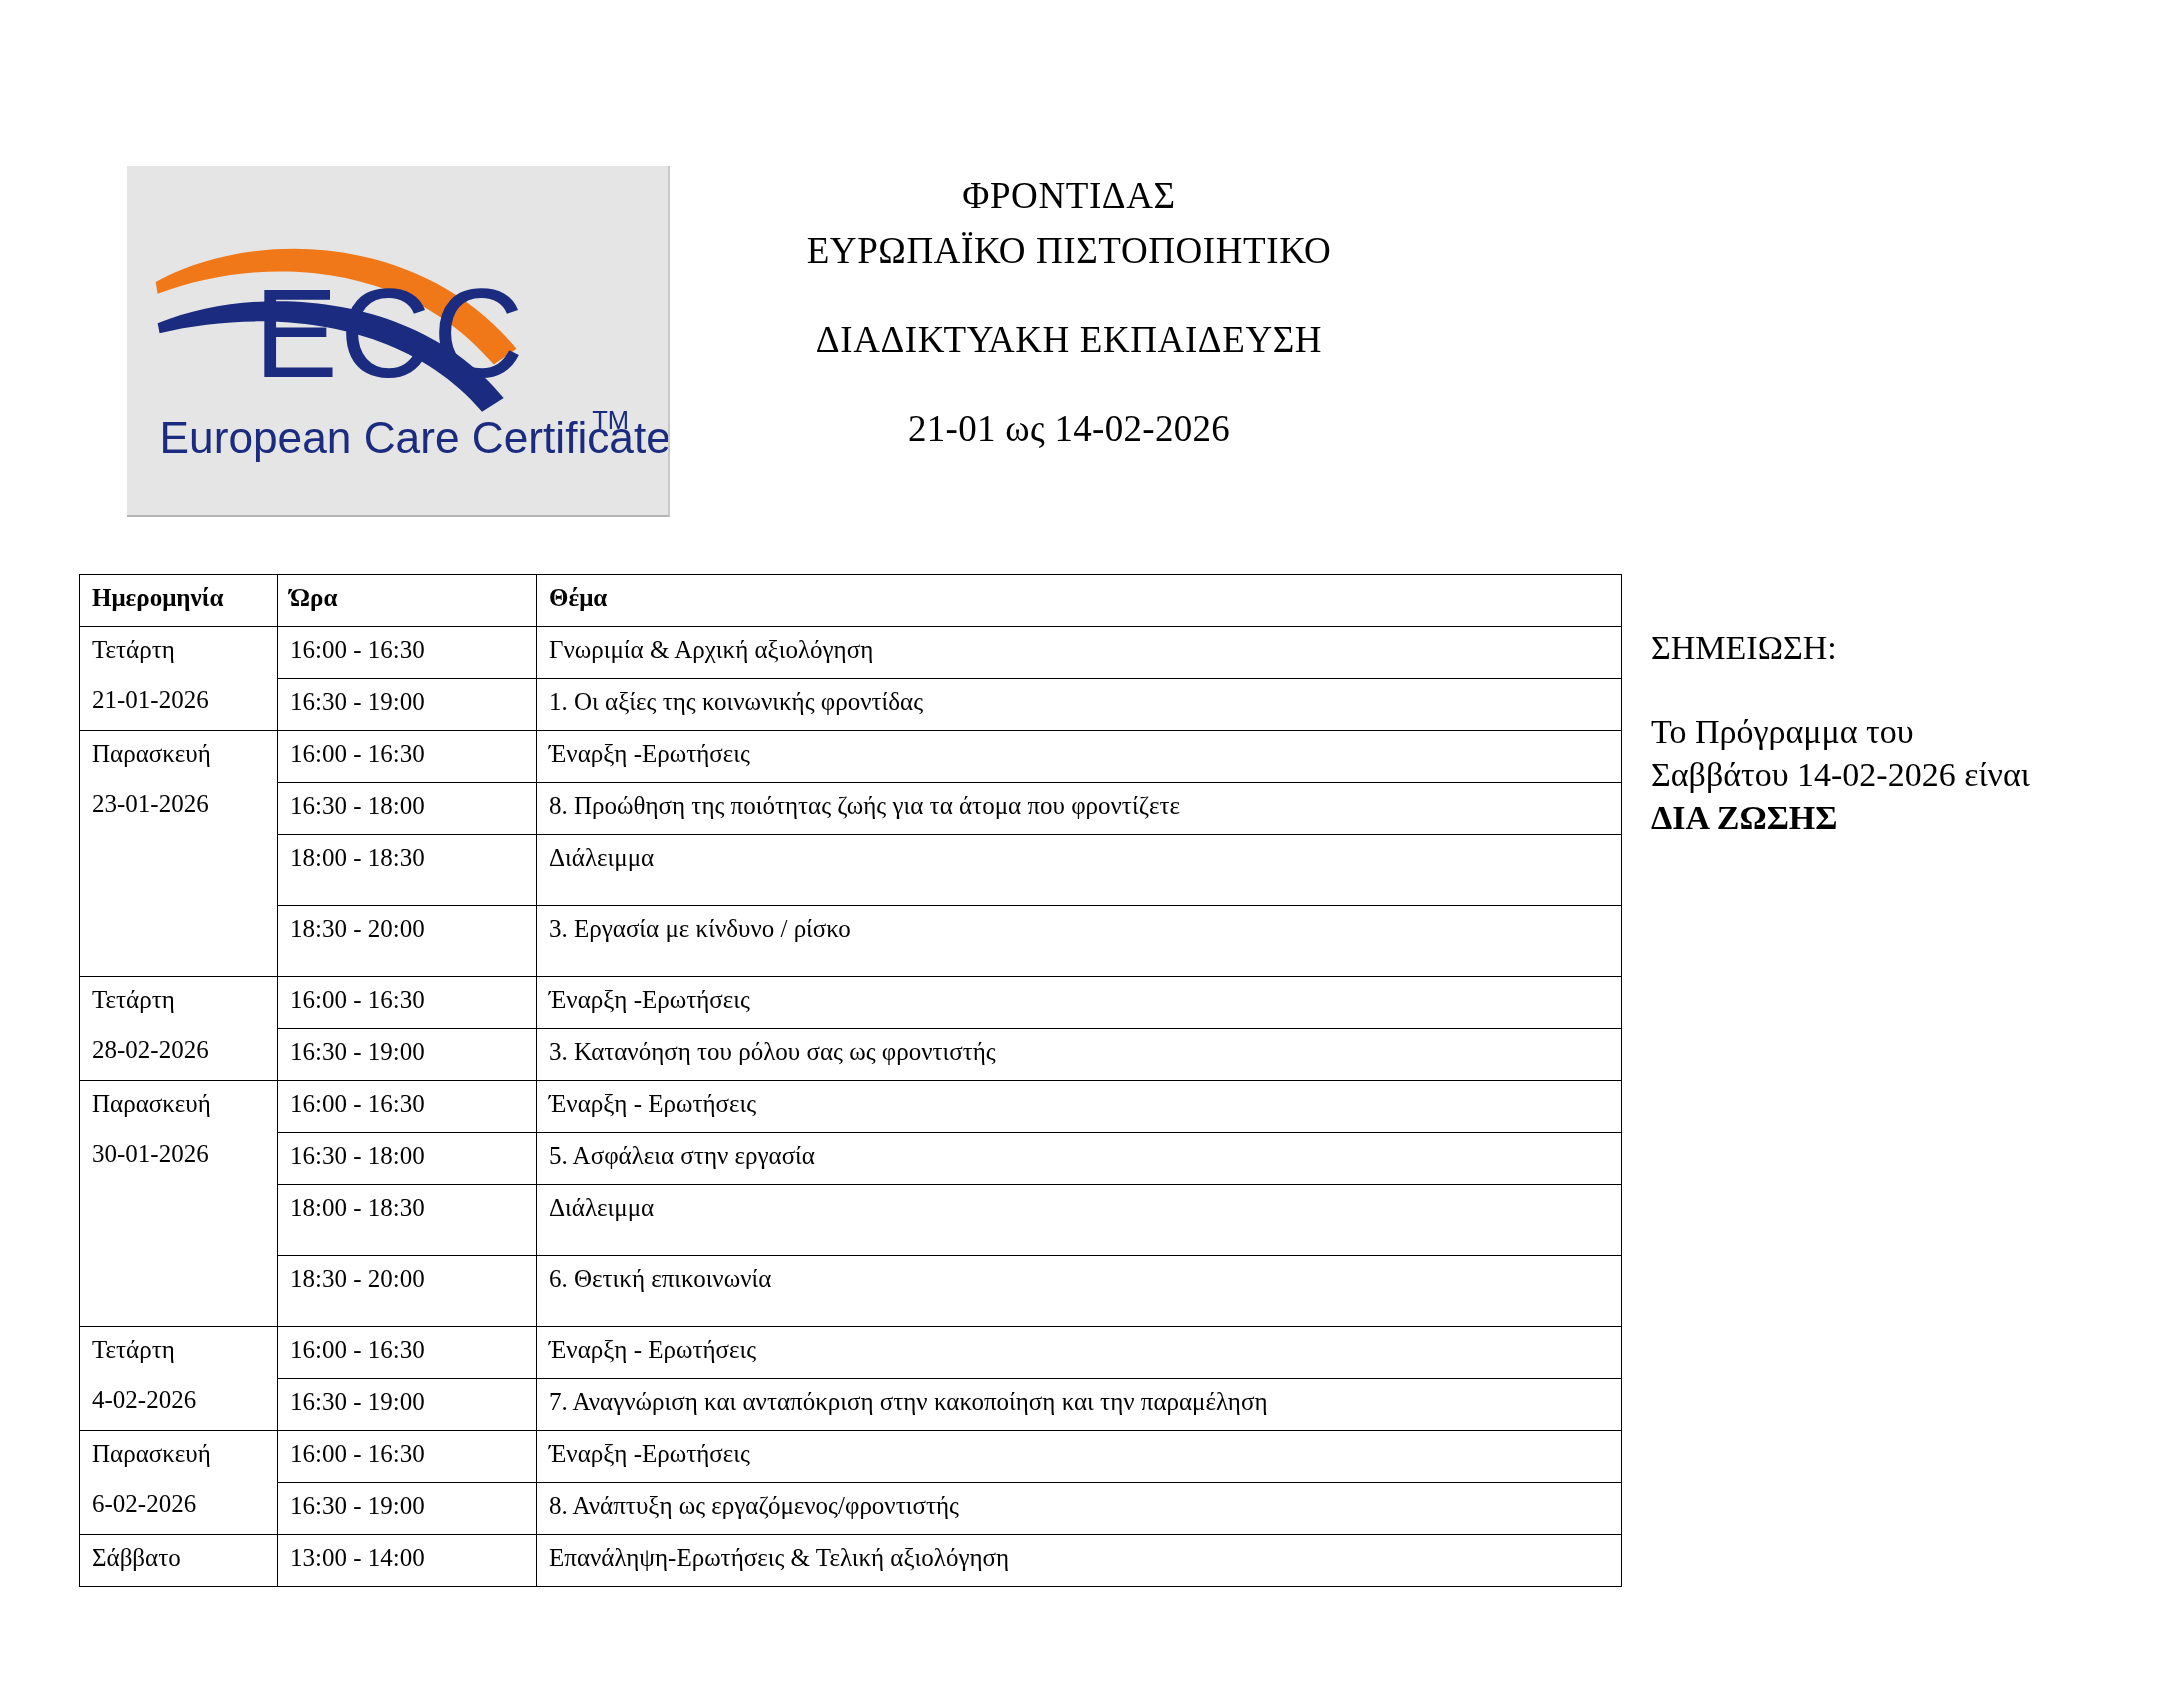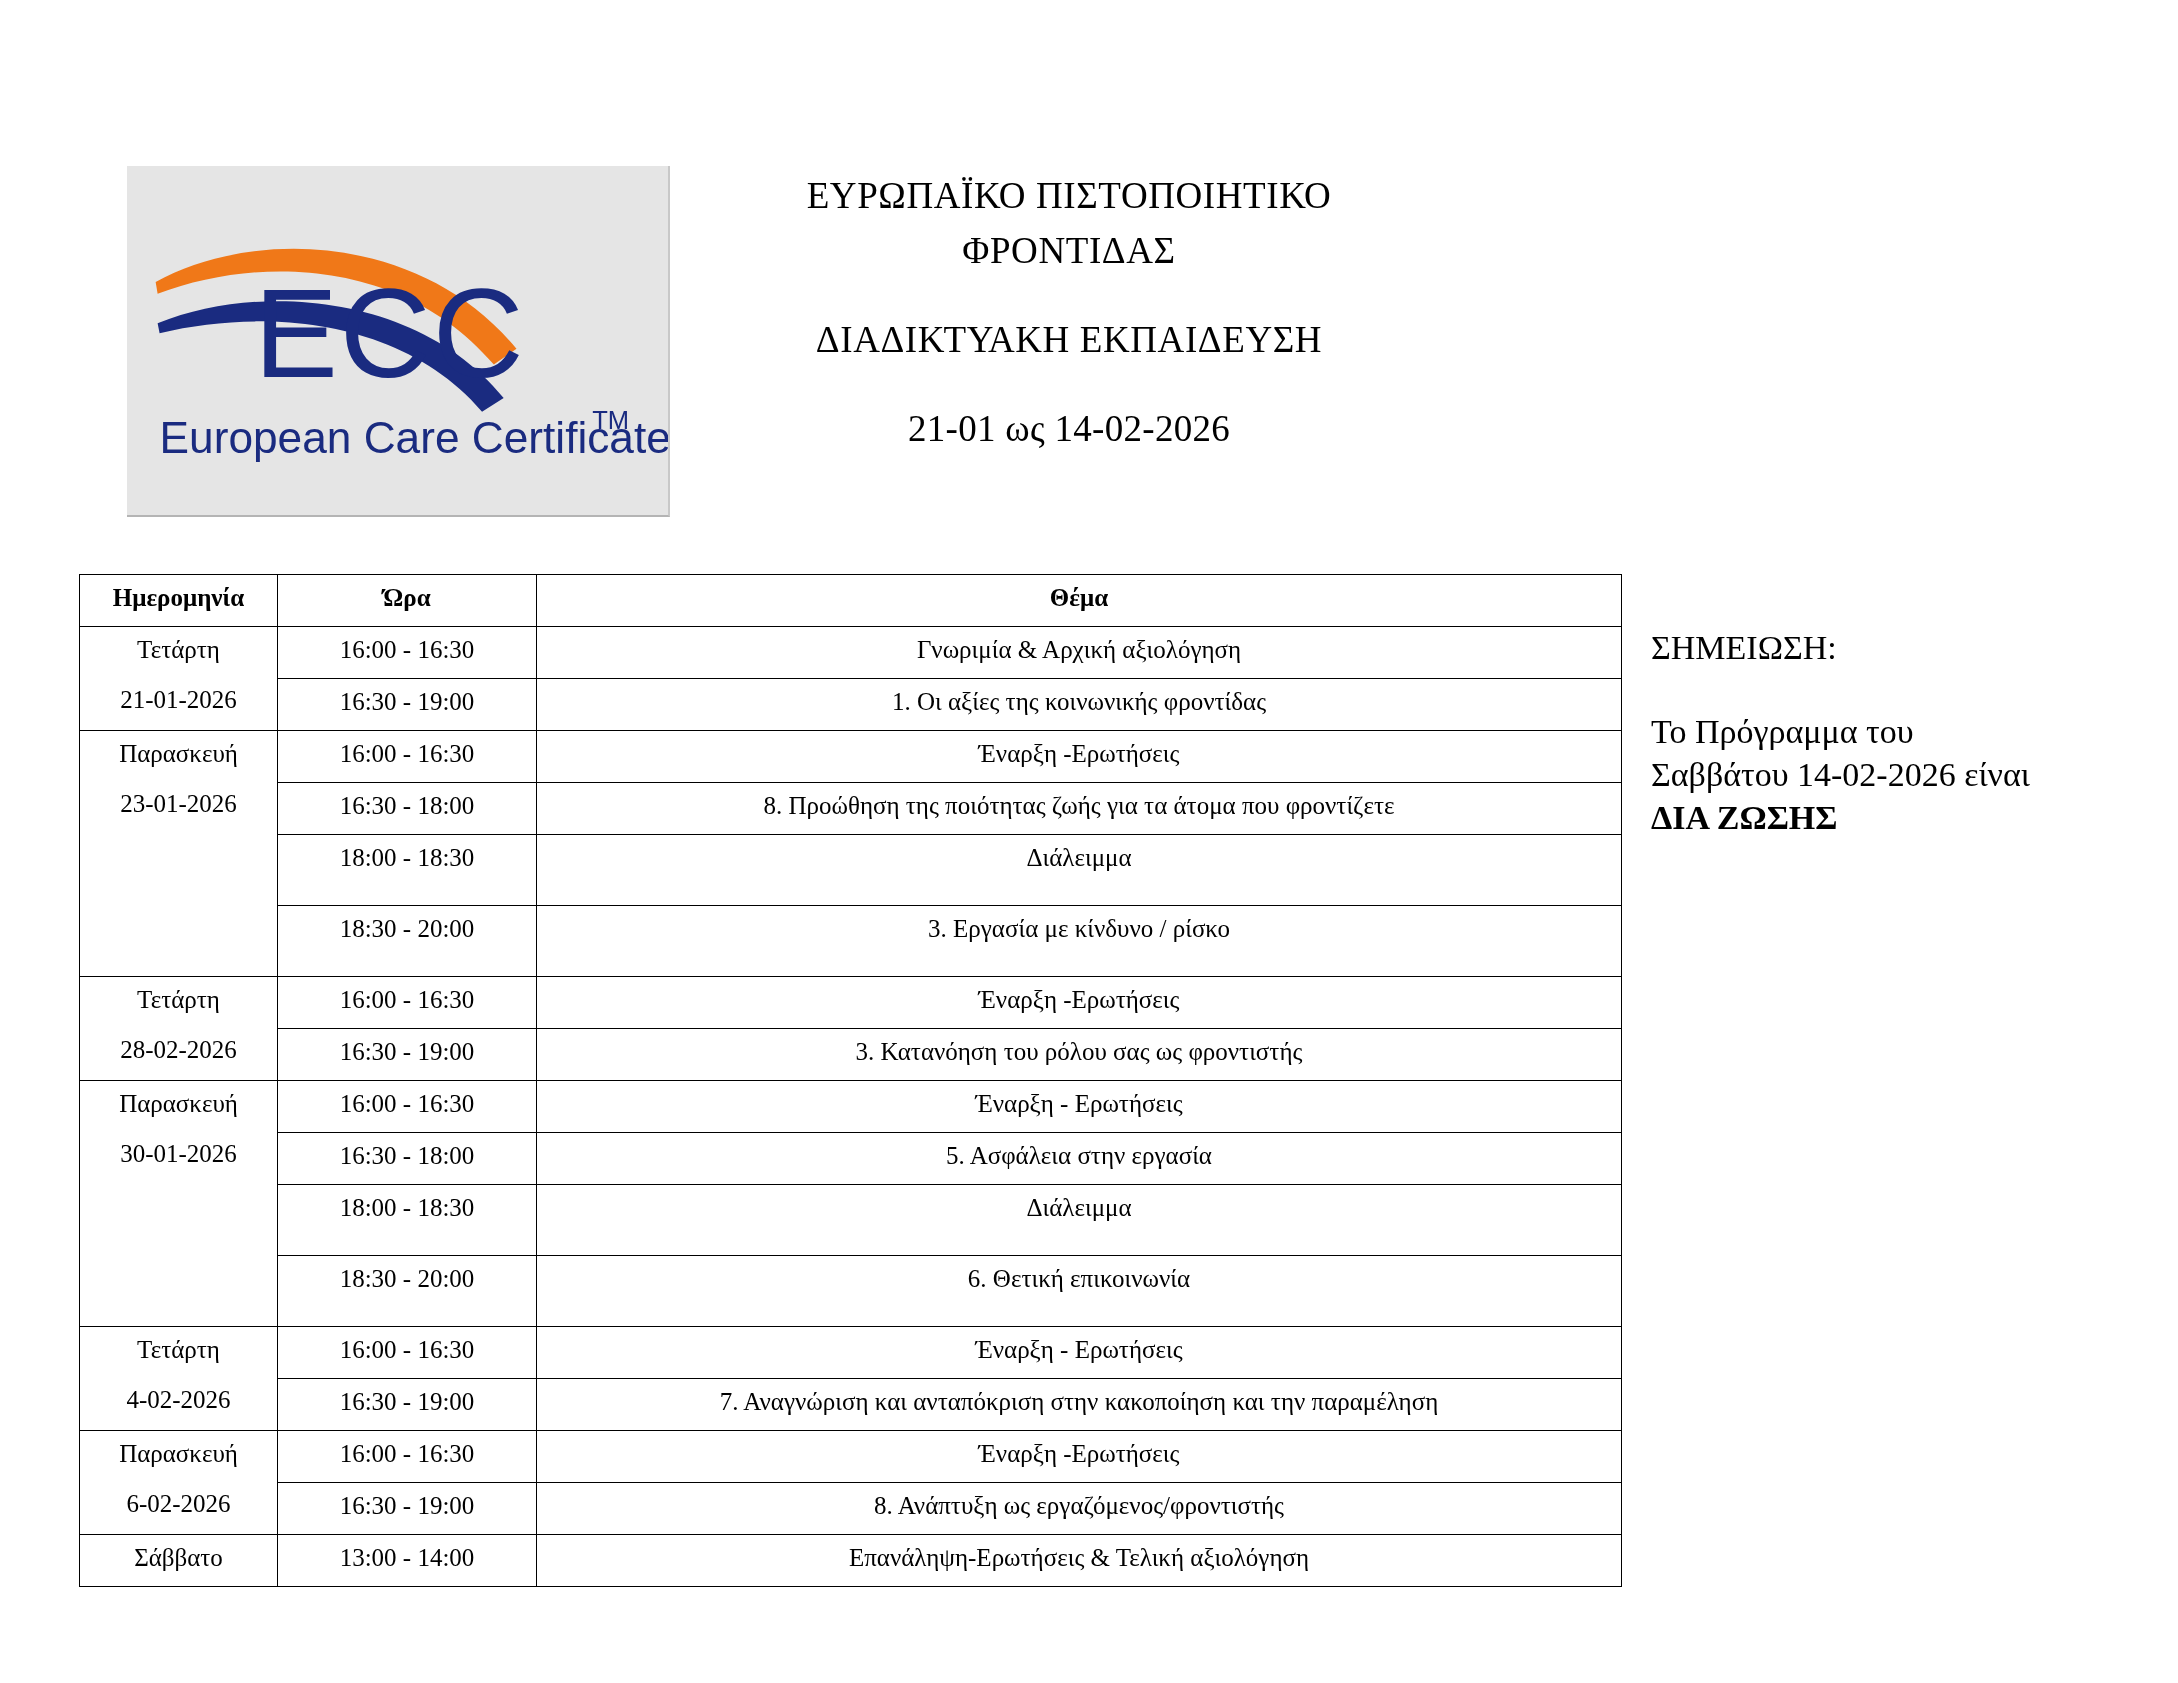--- a/index.html
+++ b/index.html
@@ -71,21 +71,21 @@
   }
   #schedule-table col.c-date  { width: 198px; }
   #schedule-table col.c-time  { width: 259px; }
   #schedule-table col.c-topic { width: 1085px; }
 
   #schedule-table th,
   #schedule-table td {
     border: 1px solid #000000;
     padding: 7px 12px 2px 12px;
     vertical-align: top;
-    text-align: center;
+    text-align: left;
     font-weight: normal;
     line-height: 1.25;
   }
   #schedule-table thead th {
     font-weight: bold;
     height: 42px;
   }
   td.date-cell {
     font-weight: bold;
     white-space: nowrap;
@@ -121,22 +121,22 @@
 
     <text x="128" y="215" font-family="'Liberation Sans','DejaVu Sans',sans-serif" font-size="128" fill="#1A2B80" letter-spacing="2">ECC</text>
 
     <text x="32" y="292" font-family="'Liberation Sans','DejaVu Sans',sans-serif" font-size="45" fill="#1A2B80">European Care Certificate</text>
 
     <text x="472" y="268" font-family="'Liberation Sans','DejaVu Sans',sans-serif" font-size="26" fill="#1A2B80">TM</text>
   </svg>
 </div>
 
 <div id="header-titles">
+  <div class="title-line">ΦΡΟΝΤΙΔΑΣ</div>
   <div class="title-line">ΕΥΡΩΠΑΪΚΟ ΠΙΣΤΟΠΟΙΗΤΙΚΟ</div>
-  <div class="title-line">ΦΡΟΝΤΙΔΑΣ</div>
   <div class="title-line" id="title-block-2">ΔΙΑΔΙΚΤΥΑΚΗ ΕΚΠΑΙΔΕΥΣΗ</div>
   <div id="date-line">21-01 ως 14-02-2026</div>
 </div>
 
 <table id="schedule-table">
   <colgroup>
     <col class="c-date">
       <col class="c-time">
       <col class="c-topic">
   </colgroup>

